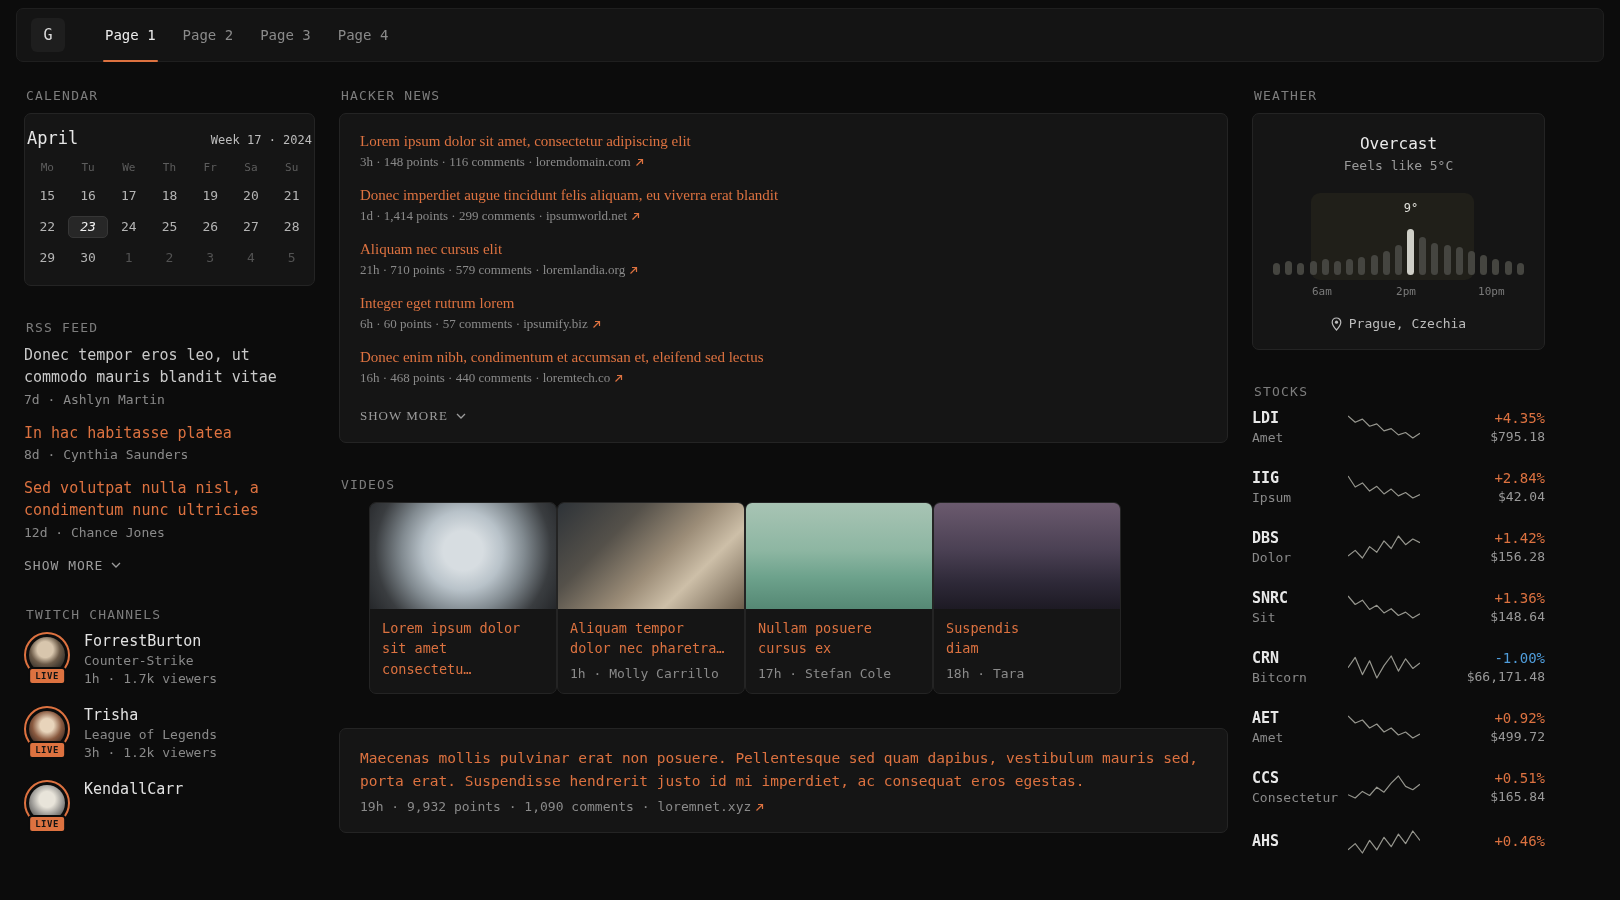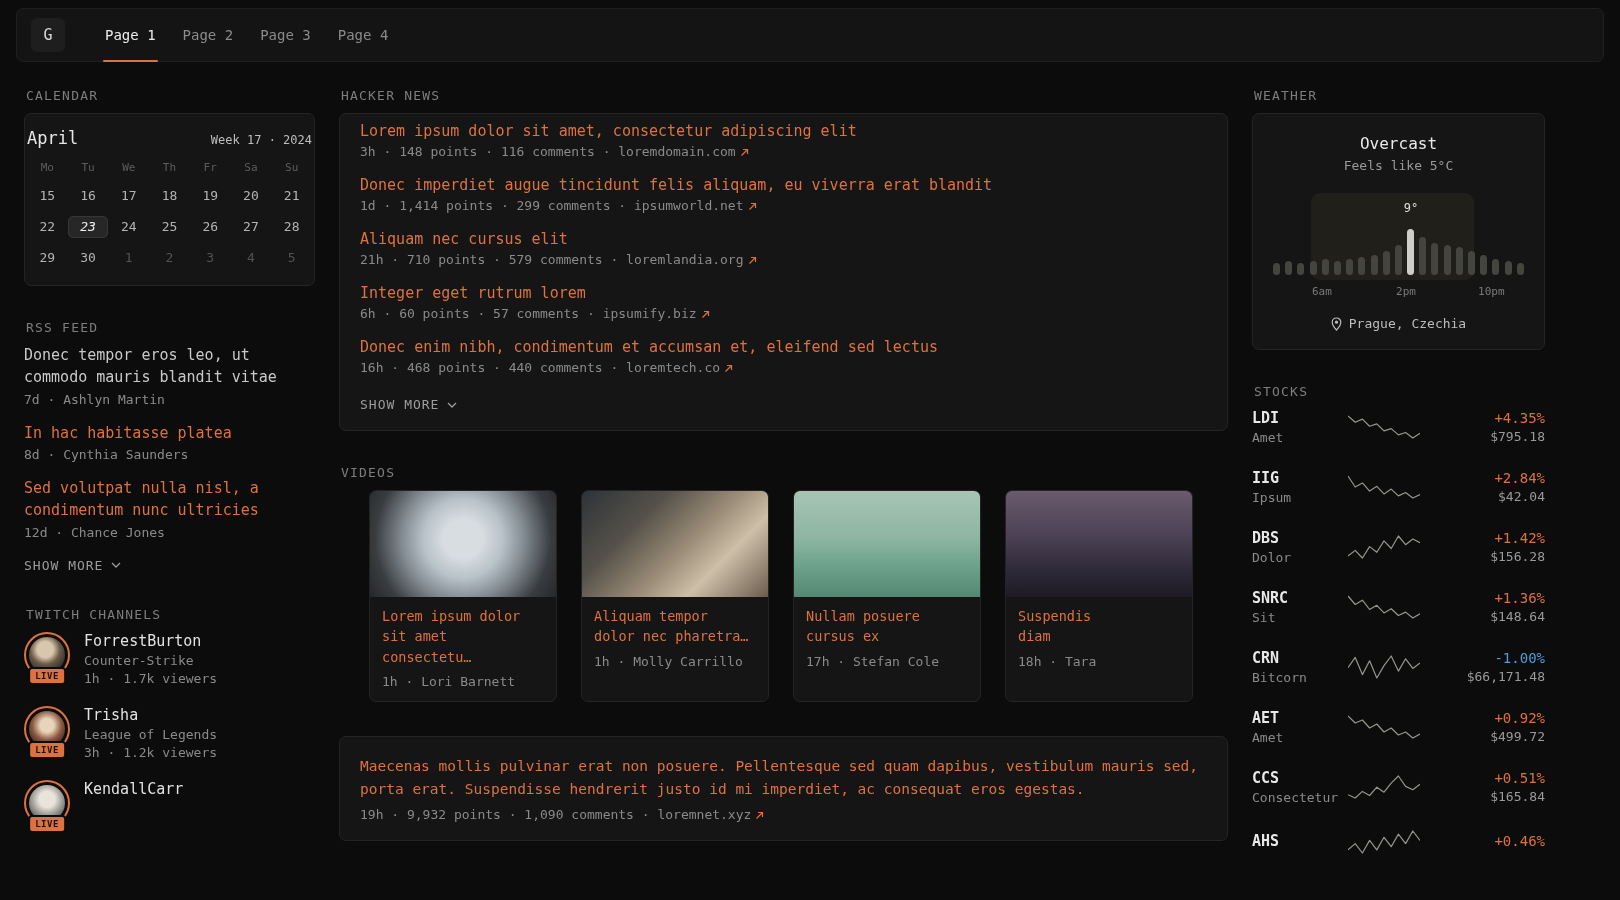--- a/index.html
+++ b/index.html
@@ -58,30 +58,30 @@
   .tw-avatar-img{width:36px;height:36px;border-radius:50%;}
   .av-1{background:radial-gradient(circle at 45% 35%,#d8c6ad 0 26%,#6b5a48 48%,#2c2a26 78%);}
   .av-2{background:radial-gradient(circle at 50% 40%,#e8d4bb 0 24%,#8a5a40 52%,#33241e 82%);}
   .av-3{background:radial-gradient(circle at 50% 40%,#e8e4da 0 28%,#9a9894 56%,#4a4845 86%);}
   .tw-live{position:absolute;left:50%;transform:translateX(-50%);bottom:0;background:var(--accent);color:#141414;font-size:9px;font-weight:bold;letter-spacing:.5px;padding:2px 5px;border-radius:4px;border:2px solid var(--bg);}
   .tw-name{font-size:15px;color:#e2e2e2;}
   .tw-cat{font-size:13px;color:var(--dim);margin-top:3px;}
   .tw-meta{font-size:13px;color:var(--dim);margin-top:3px;}
 
   
-  .hn-card{padding:8px 20px 18px;}
+  .hn-card{padding:19px 20px 18px;font-family:Liberation Serif, serif;}
   .hn-item + .hn-item{margin-top:17px;}
   .hn-headline{font-size:15px;color:var(--accent);cursor:pointer;display:block;}
   .hn-meta{font-size:13px;color:var(--dim);margin-top:4px;}
   .domain{cursor:pointer;}
   .ext{color:var(--accent);margin-left:4px;vertical-align:-1px;}
   .hn-card .show-more{margin-top:22px;}
 
   
-  .video-row{display:flex;gap:24px;overflow:hidden;padding-left:30px;}
+  .video-row{display:flex;gap:0;overflow:hidden;padding-left:30px;}
   .video-card{flex:0 0 188px;background:var(--card);border:1px solid var(--border);border-radius:7px;overflow:hidden;cursor:pointer;}
   .video-thumb{height:106px;}
   .vt-1{background:radial-gradient(circle at 50% 45%,#d7dde1 0 18%,#b8c2c9 36%,#818a90 56%,#3a3d40 80%,#25272a 100%);}
   .vt-2{background:linear-gradient(135deg,#2e3338 0%,#55514a 30%,#9c8d78 55%,#cdbfa8 72%,#6b5d4c 100%);}
   .vt-3{background:linear-gradient(180deg,#8fb3ad 0%,#c2d5cc 40%,#76a49b 56%,#42736c 82%,#2e5550 100%);}
   .vt-4{background:linear-gradient(180deg,#a8c4b4 0%,#8db6a2 45%,#6da28c 70%,#558874 100%);}
   .vt-5{background:linear-gradient(180deg,#6b5a6e 0%,#4a4053 45%,#2e2938 75%,#1d1a24 100%);}
   .video-title{font-size:13.5px;line-height:1.5;color:var(--accent);padding:9px 12px 0;white-space:pre-line;min-height:50px;}
   .video-meta{font-size:13px;color:var(--dim);padding:7px 12px 12px;}
 
@@ -300,21 +300,20 @@
       </div>
     </section>
 
     <section class="widget">
       <h2 class="wlabel">VIDEOS</h2>
       <div class="video-row">
 
         <a class="video-card">
           <div class="video-thumb vt-1"></div>
           <div class="video-title">Lorem ipsum dolor sit amet consectetu…</div>
-          <div class="video-meta">1h · Lori Barnett</div>
         </a>
 
         <a class="video-card">
           <div class="video-thumb vt-2"></div>
           <div class="video-title">Aliquam tempor dolor nec pharetra…</div>
           <div class="video-meta">1h · Molly Carrillo</div>
         </a>
 
 
         <a class="video-card">

